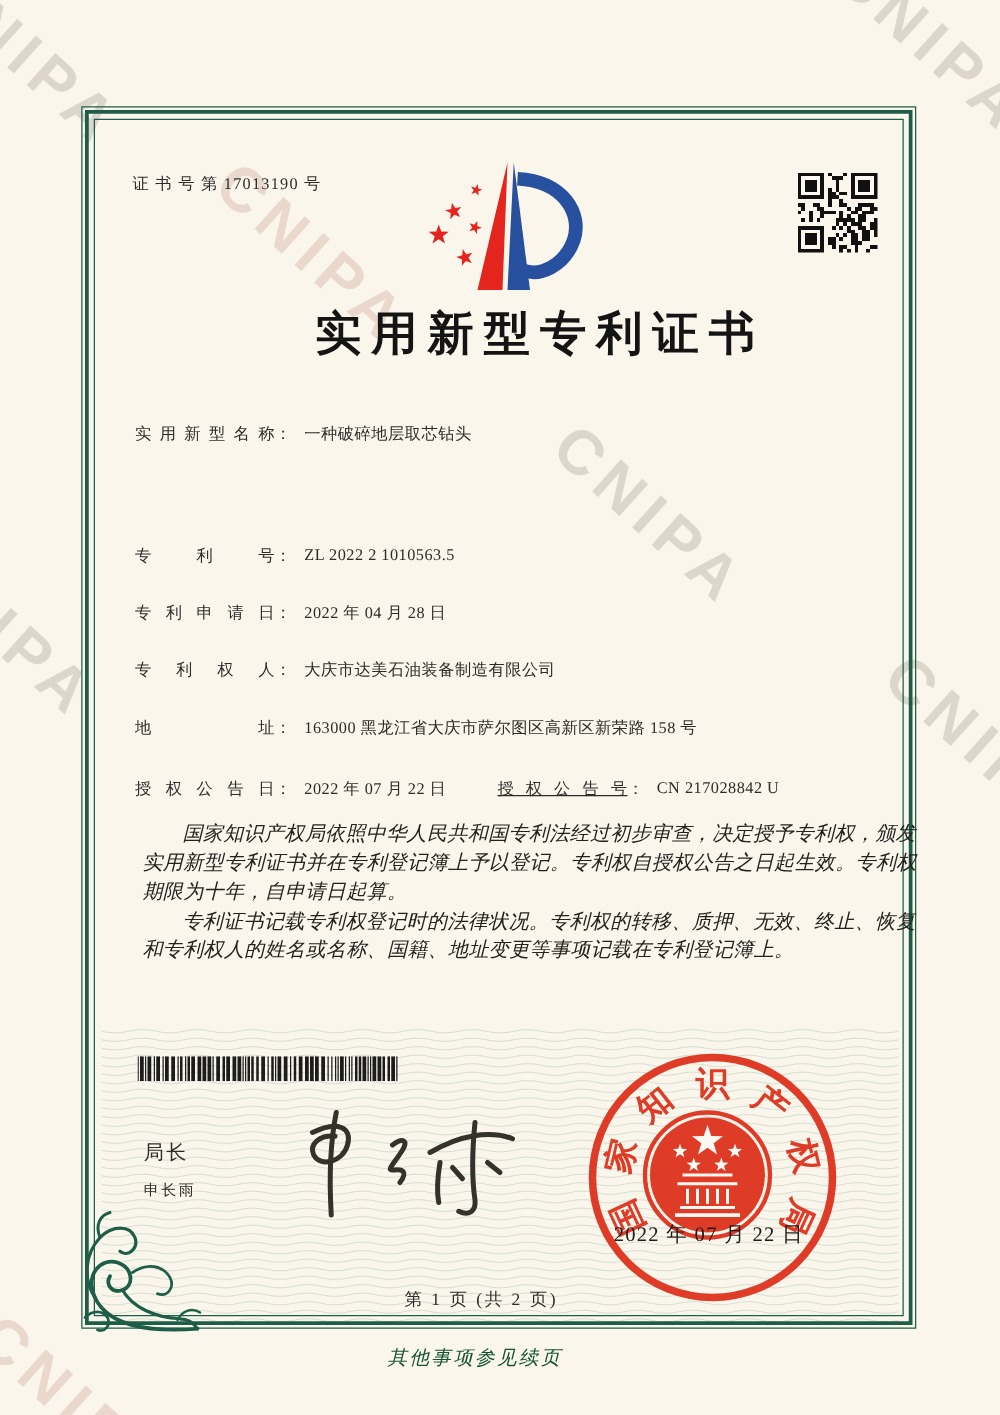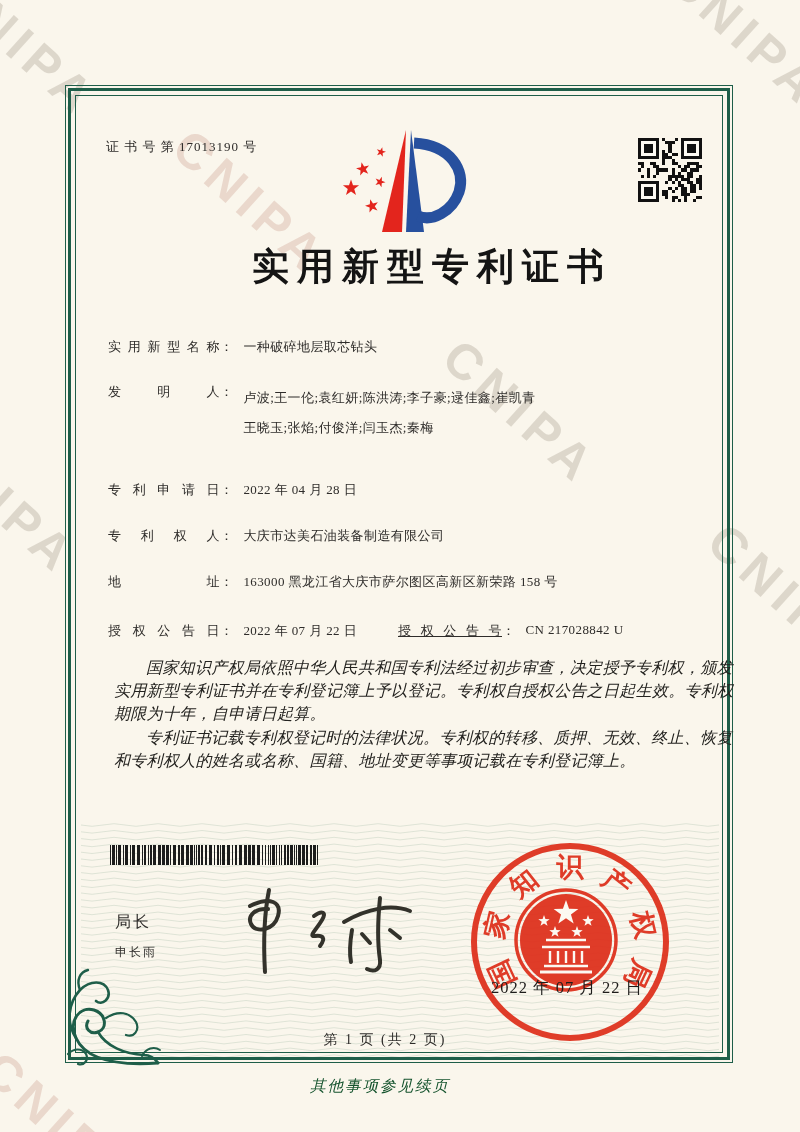--- a/index.html
+++ b/index.html
@@ -269,24 +269,24 @@
       <rect x="1" y="15" width="5" height="5" fill="#fdfaf3"></rect>
       <rect x="2" y="16" width="3" height="3" fill="#111"></rect>
     </svg>
 
   <div class="title">实用新型专利证书</div>
 
   <div class="row" style="top:338px;">
     <span class="flabel">实用新型名称</span><span class="colon">：</span><span class="fval">一种破碎地层取芯钻头</span>
   </div>
 
-  <div class="row" style="top:383px;">
-    <span class="flabel">发明人</span><span class="colon">：</span><span class="fval"><span class="vline" style="display:block;">卢波;王一伦;袁红妍;陈洪涛;李子豪;逯佳鑫;崔凯青</span><span class="vline" style="display:block;">王晓玉;张焰;付俊洋;闫玉杰;秦梅</span></span>
-  </div>
-
+
+  <div class="row" style="top:436px;">
+    <span class="flabel">专利号</span><span class="colon">：</span><span class="fval">ZL 2022 2 1010563.5</span>
+  </div>
 
   <div class="row" style="top:481px;">
     <span class="flabel">专利申请日</span><span class="colon">：</span><span class="fval">2022 年 04 月 28 日</span>
   </div>
 
   <div class="row" style="top:527px;">
     <span class="flabel">专利权人</span><span class="colon">：</span><span class="fval">大庆市达美石油装备制造有限公司</span>
   </div>
 
   <div class="row" style="top:573px;">

